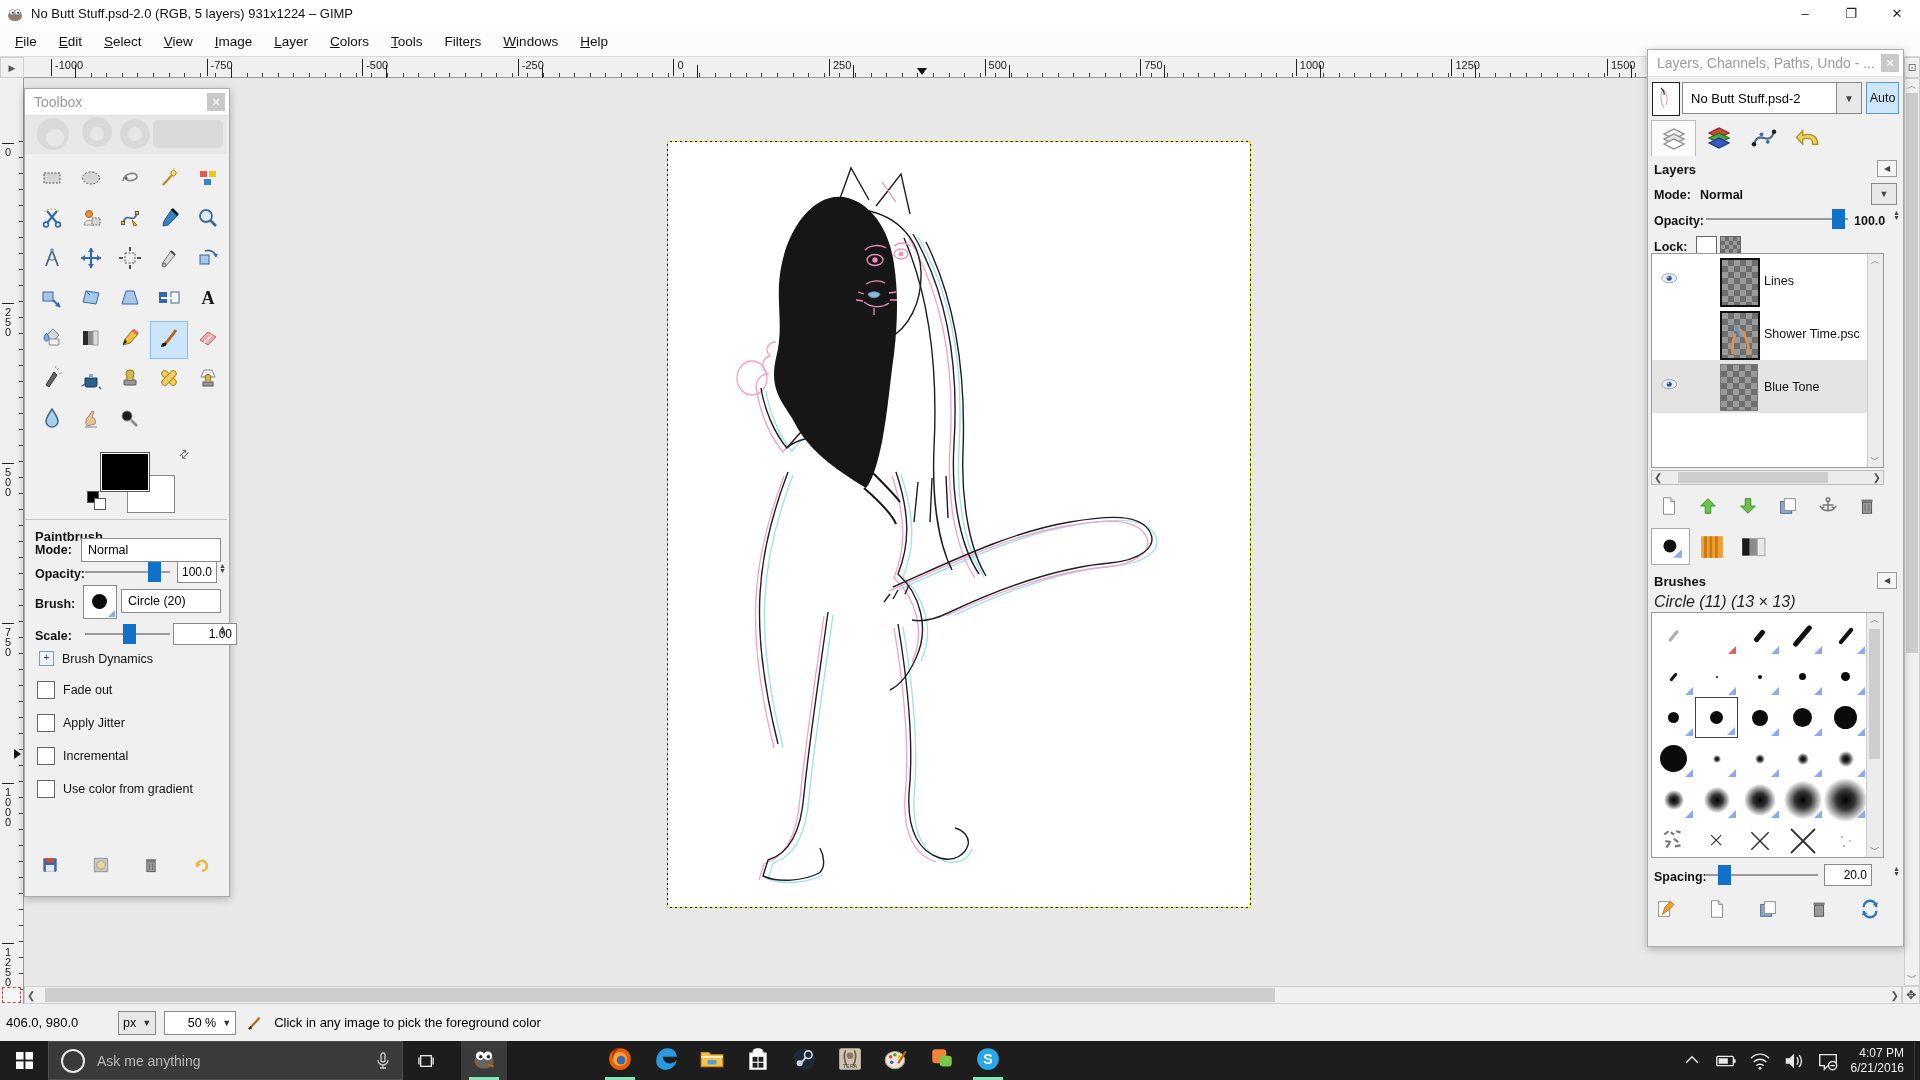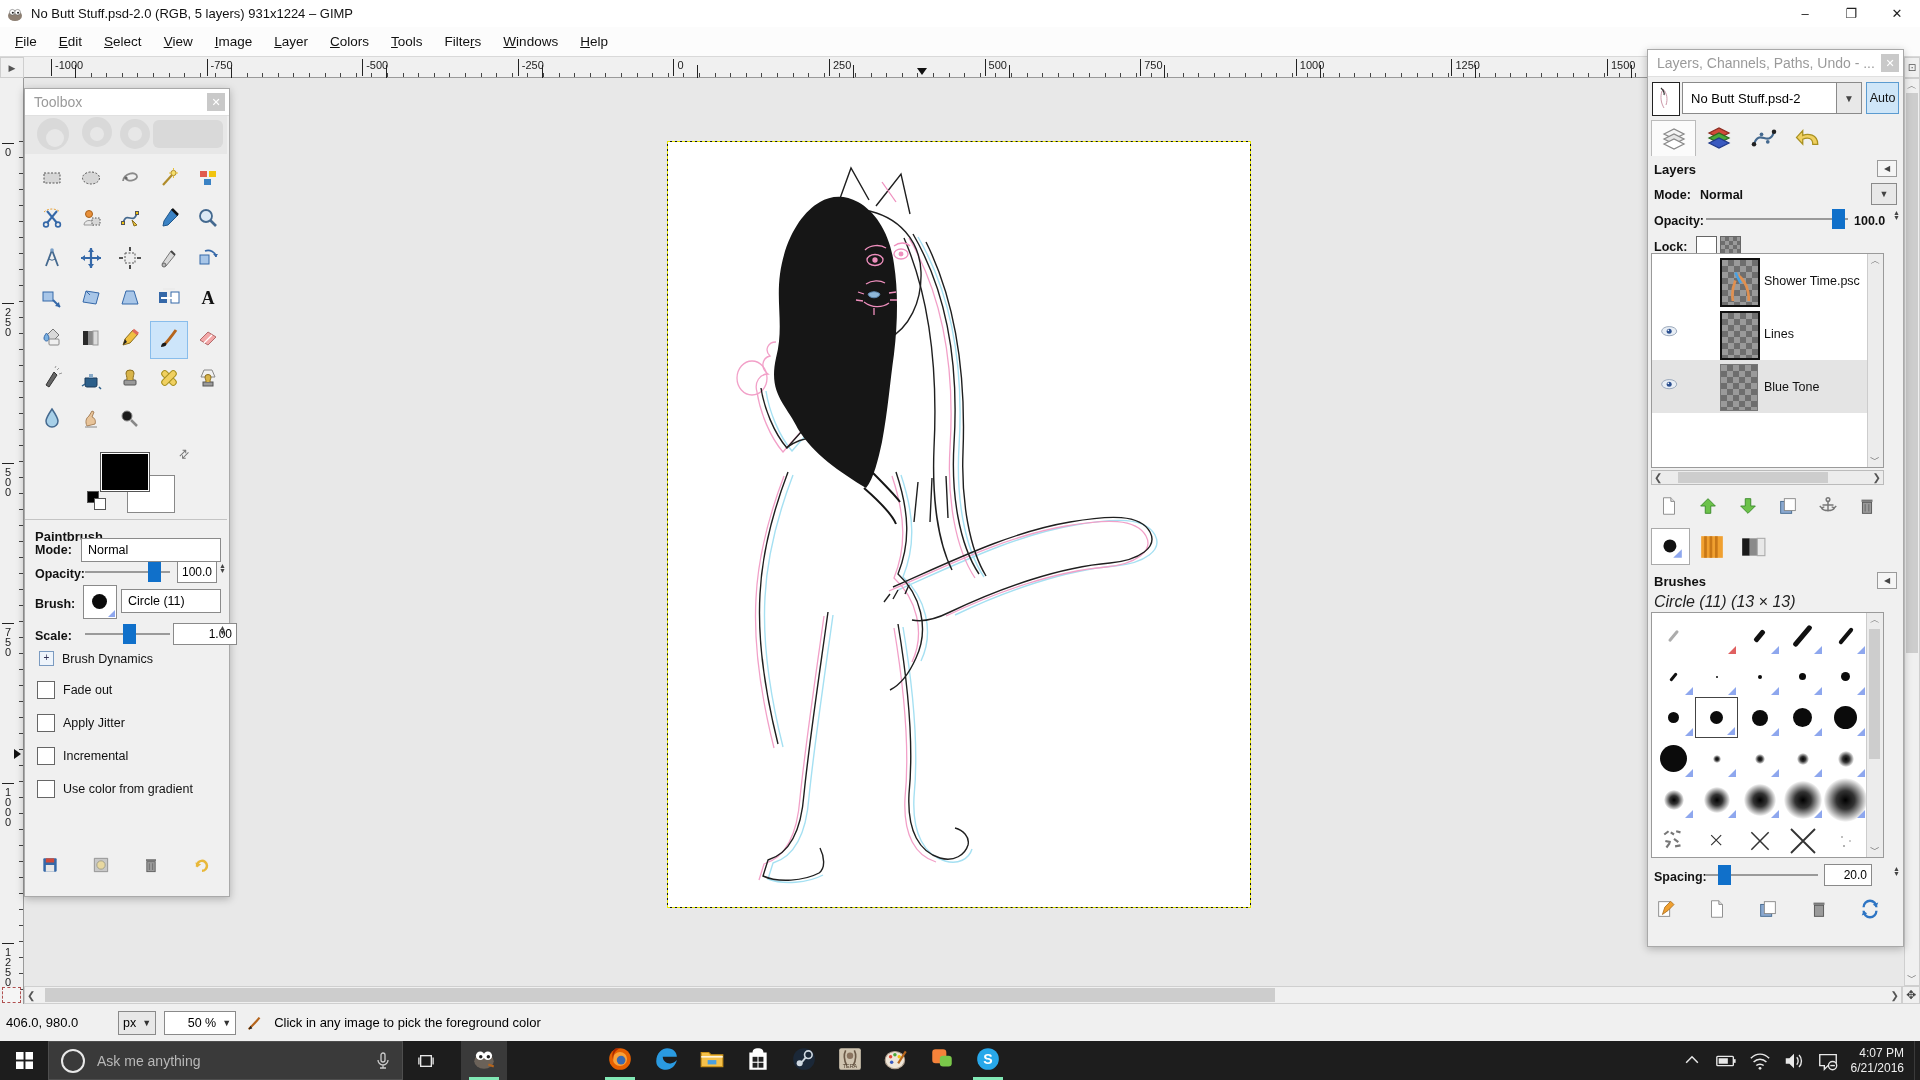--- a/index.html
+++ b/index.html
@@ -350,21 +350,21 @@
         <span>100.0</span>
       </div>
     <div class="spin" style="left:193px;top:474px;">▲<br>▼</div>
 
     <span class="optlabel" style="left:10px;top:508px;">Brush:</span>
     <div class="abs" style="left:58px;top:496px;width:32px;height:32px;background:#fff;border:1px solid #8a8a8a;">
       <div class="dot" style="position:absolute;left:8px;top:8px;width:15px;height:15px;"></div>
       <div class="abs" style="right:1px;bottom:1px;width:0;height:0;border-left:7px solid transparent;border-bottom:7px solid #8ea7ee;"></div>
     </div>
     <div class="optcombo" style="left:96px;top:500px;width:100px;height:24px;">
-      <span>Circle (11)</span>
+      <span>Circle (20)</span>
     </div>
     <span class="optlabel" style="left:10px;top:540px;">Scale:</span>
     <div class="slider" style="left:60px;top:534px;width:85px;">
       <div class="track"></div>
         <div class="handle" style="left:38px;"></div>
     </div>
     <div class="valbox" style="left:148px;top:534px;width:64px;height:22px;">
         <span>1.00</span>
       </div>
     <div class="spin" style="left:193px;top:536px;">▲<br>▼</div>
@@ -699,35 +699,35 @@
         <div class="handle" style="left:126px;"></div>
     </div>
     <span class="optlabel" style="left:206px;top:164px;">100.0</span>
     <div class="spin" style="right:2px;top:160px;">▲<br>▼</div>
     <span class="optlabel" style="left:6px;top:190px;">Lock:</span>
     <div class="abs" style="left:48px;top:186px;width:19px;height:19px;background:#fff;border:1px solid #666;"></div>
     <div class="abs checker" style="left:72px;top:186px;width:19px;height:19px;border:1px solid #666;background-size:8px 8px;background-position:0 0,4px 4px;"></div>
 
     <div id="layer-list">
       <div class="lrow">
-          <div class="eye"></div>
-          <div class="lthumb checker" style="border: 2px solid rgb(17, 17, 17);"><svg width="32" height="41" viewBox="0 0 24 24">
-              <path d="M12,8 C20,14 22,26 18,36 M10,12 C6,22 8,32 14,40" stroke="#e09050" stroke-width="2" fill="none"></path>
-              <path d="M10,6 L14,14" stroke="#4aa0e0" stroke-width="2"></path>
-            </svg></div>
-          <div class="lname">Shower Time.psc</div>
-        </div>
-        <div class="lrow">
           <div class="eye"><svg width="20" height="20" viewBox="0 0 24 24">
               <ellipse cx="11" cy="11" rx="9" ry="5.5" fill="#e8eef5" stroke="#8a9ab0"></ellipse>
               <circle cx="11" cy="11" r="3" fill="#2a4f8f"></circle>
               <circle cx="10" cy="10" r="1" fill="#fff"></circle>
             </svg></div>
           <div class="lthumb checker" style="border: 2px solid rgb(17, 17, 17);"></div>
           <div class="lname">Lines</div>
+        </div>
+        <div class="lrow">
+          <div class="eye"></div>
+          <div class="lthumb checker" style="border: 2px solid rgb(17, 17, 17);"><svg width="32" height="41" viewBox="0 0 24 24">
+              <path d="M12,8 C20,14 22,26 18,36 M10,12 C6,22 8,32 14,40" stroke="#e09050" stroke-width="2" fill="none"></path>
+              <path d="M10,6 L14,14" stroke="#4aa0e0" stroke-width="2"></path>
+            </svg></div>
+          <div class="lname">Shower Time.psc</div>
         </div>
         <div class="lrow sel">
           <div class="eye"><svg width="20" height="20" viewBox="0 0 24 24">
               <ellipse cx="11" cy="11" rx="9" ry="5.5" fill="#e8eef5" stroke="#8a9ab0"></ellipse>
               <circle cx="11" cy="11" r="3" fill="#2a4f8f"></circle>
               <circle cx="10" cy="10" r="1" fill="#fff"></circle>
             </svg></div>
           <div class="lthumb checker" style="border: 1px solid rgb(119, 119, 119);"></div>
           <div class="lname">Blue Tone</div>
         </div>

